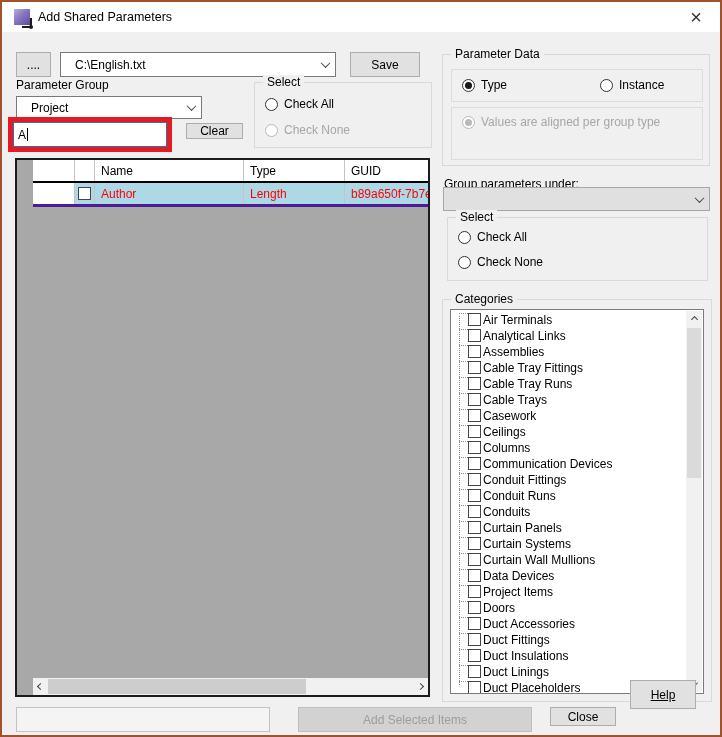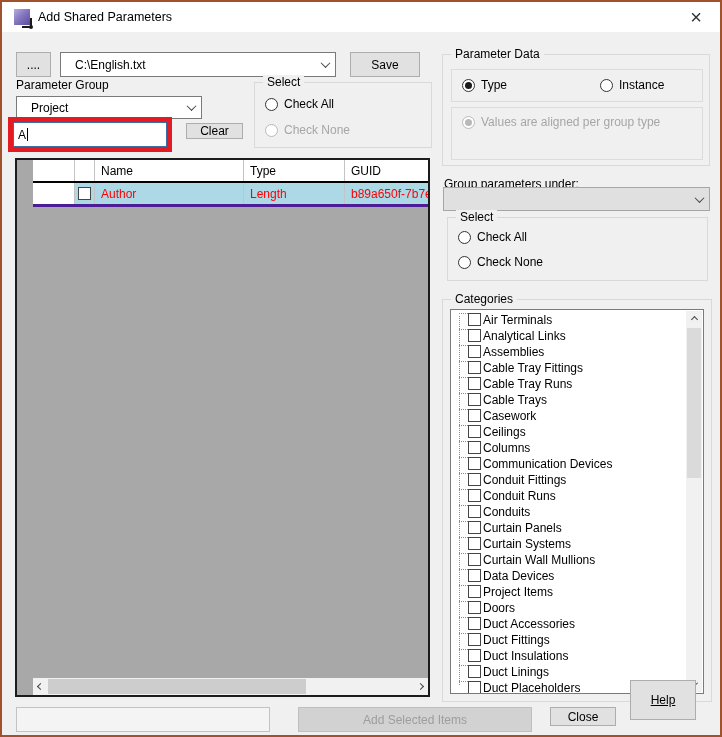--- a/index.html
+++ b/index.html
@@ -325,15 +325,15 @@
       <div class="thumb"></div>
       <div class="arrow down-a">
           <span class="chev down small"></span>
         </div>
     </div>
   </div>
 
   <div class="btn blank-disabled" style="left:14px;top:705px;width:254px;height:25px;"></div>
   <div class="btn disabled" style="left:296px;top:705px;width:234px;height:25px;">Add Selected Items</div>
   <div class="btn" style="left:548px;top:705px;width:66px;height:19px;">Close</div>
-  <div class="btn" style="left:628px;top:678px;width:66px;height:40px;text-decoration:underline;">Help</div>
+  <div class="btn" style="left:628px;top:678px;width:66px;height:29px;text-decoration:underline;">Help</div>
 
 </div>
 
 </body></html>

